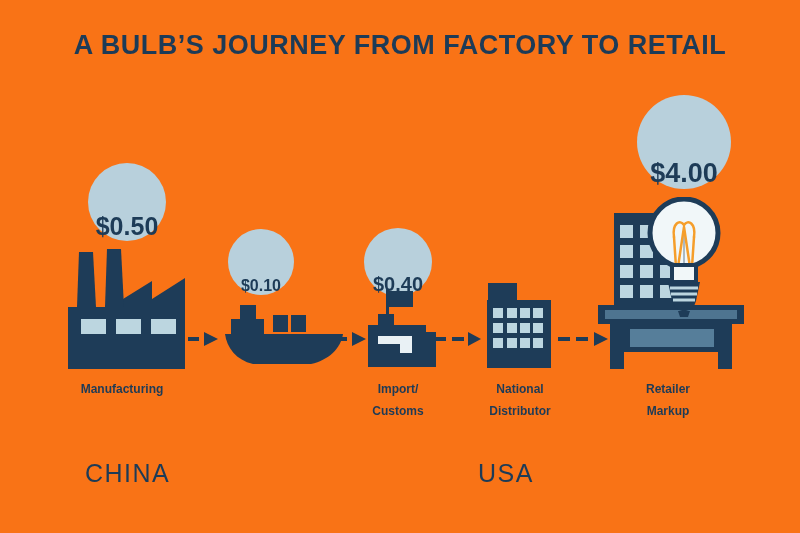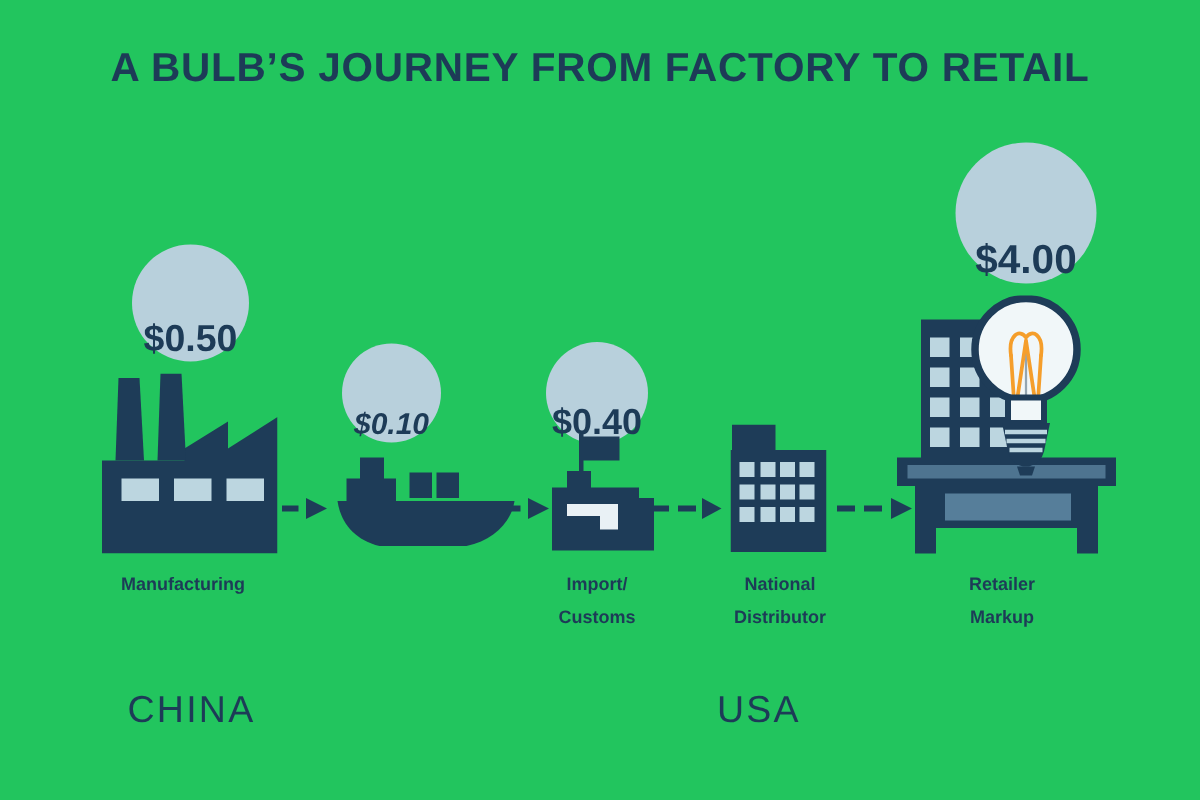--- a/index.html
+++ b/index.html
@@ -1,33 +1,33 @@
 <!DOCTYPE html>
 <html><head>
 <meta charset="utf-8">
 <style>
   html,body{margin:0;padding:0;}
   .canvas{
     position:relative;width:800px;height:533px;overflow:hidden;
-    background:#22c55e;
+    background:#f97316;
     font-family:"Liberation Sans", sans-serif;
     color:#1d3b57;
   }
   .title{
     position:absolute;top:30px;left:0;width:100%;margin:0;
     text-align:center;font-size:27px;font-weight:800;letter-spacing:.5px;
     color:#1d3b57;
   }
   .bubble{
     position:absolute;border-radius:50%;background:#b8d0dc;color:#1d3b57;
     display:flex;align-items:flex-end;justify-content:center;font-weight:700;
   }
   #bubble-1{left:88px;top:163px;width:78px;height:78px;font-size:25px;}
-  #bubble-2{left:228px;top:229px;width:66px;height:66px;font-size:20px;font-style:italic;}
-  #bubble-3{left:364px;top:228px;width:68px;height:68px;font-size:24px;}
+  #bubble-2{left:228px;top:229px;width:66px;height:66px;font-size:16px;}
+  #bubble-3{left:364px;top:228px;width:68px;height:68px;font-size:20px;}
   #bubble-4{left:506px;top:228px;width:68px;height:68px;font-size:20px;}
   #bubble-5{left:637px;top:95px;width:94px;height:94px;font-size:27px;}
   .icon{position:absolute;display:block;}
   #icon-factory{left:68px;top:249px;}
   #icon-ship{left:223px;top:300px;}
   #icon-customs{left:365px;top:288px;}
   #icon-distributor{left:487px;top:283px;}
   #icon-retailer{left:592px;top:197px;}
   .arrow{position:absolute;top:330px;}
   #arrow-1{left:186px;}

